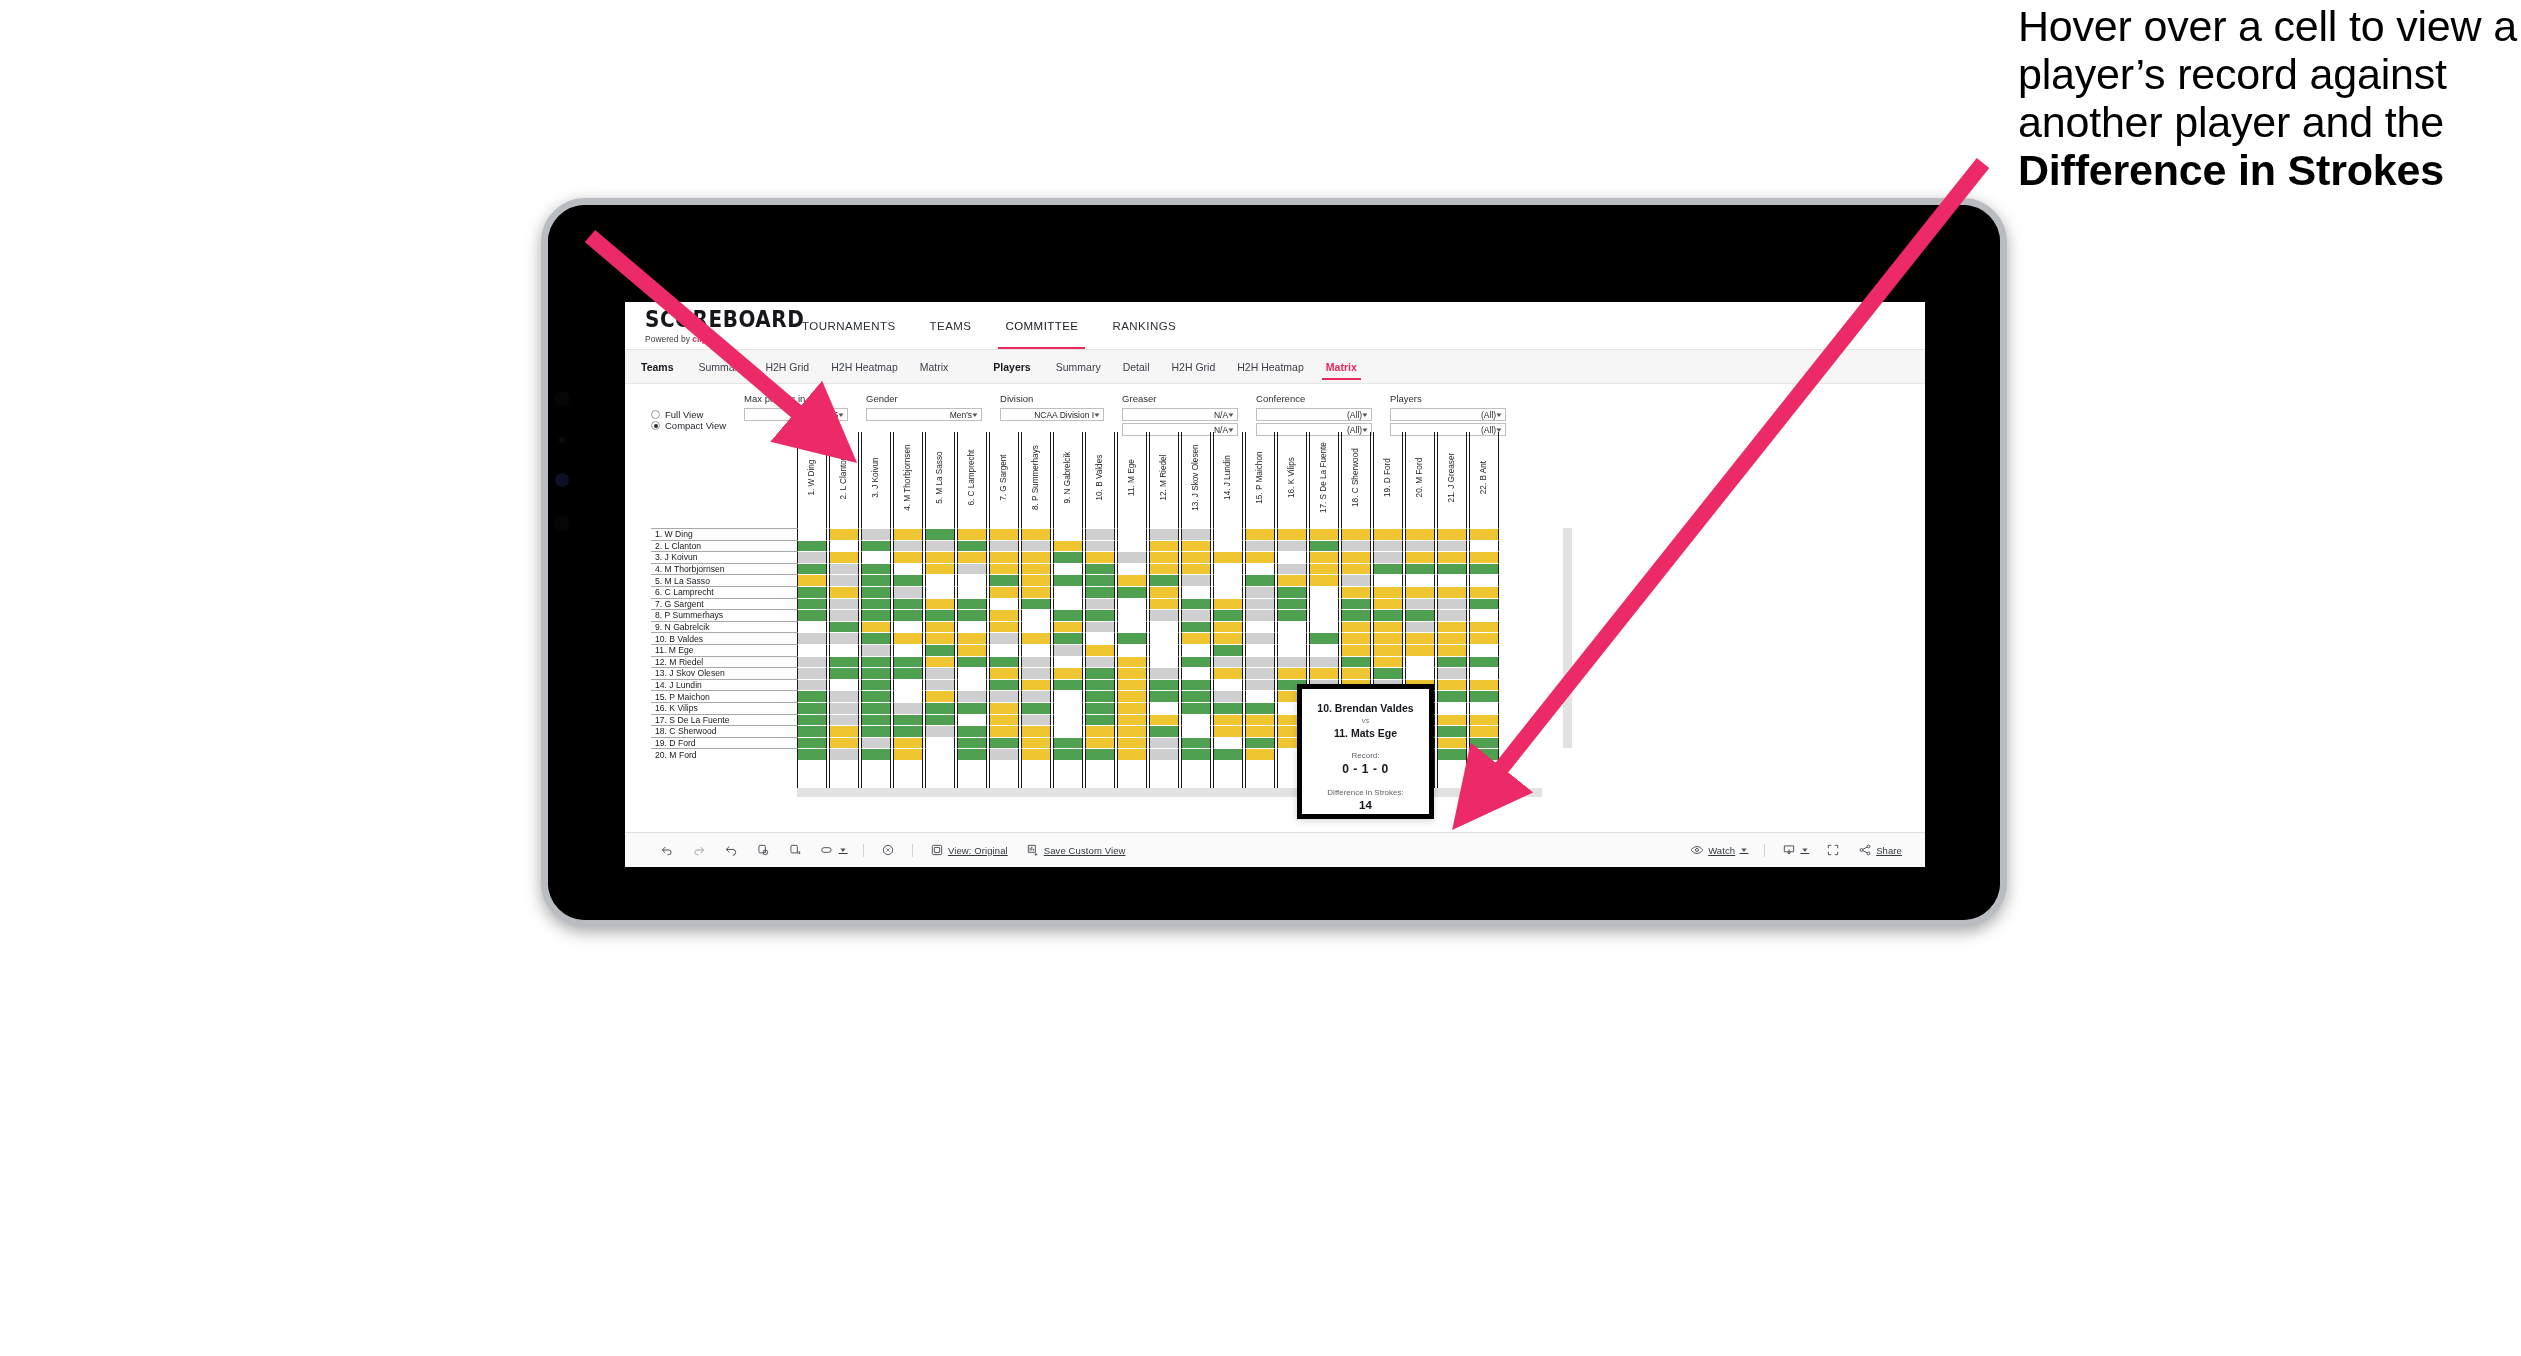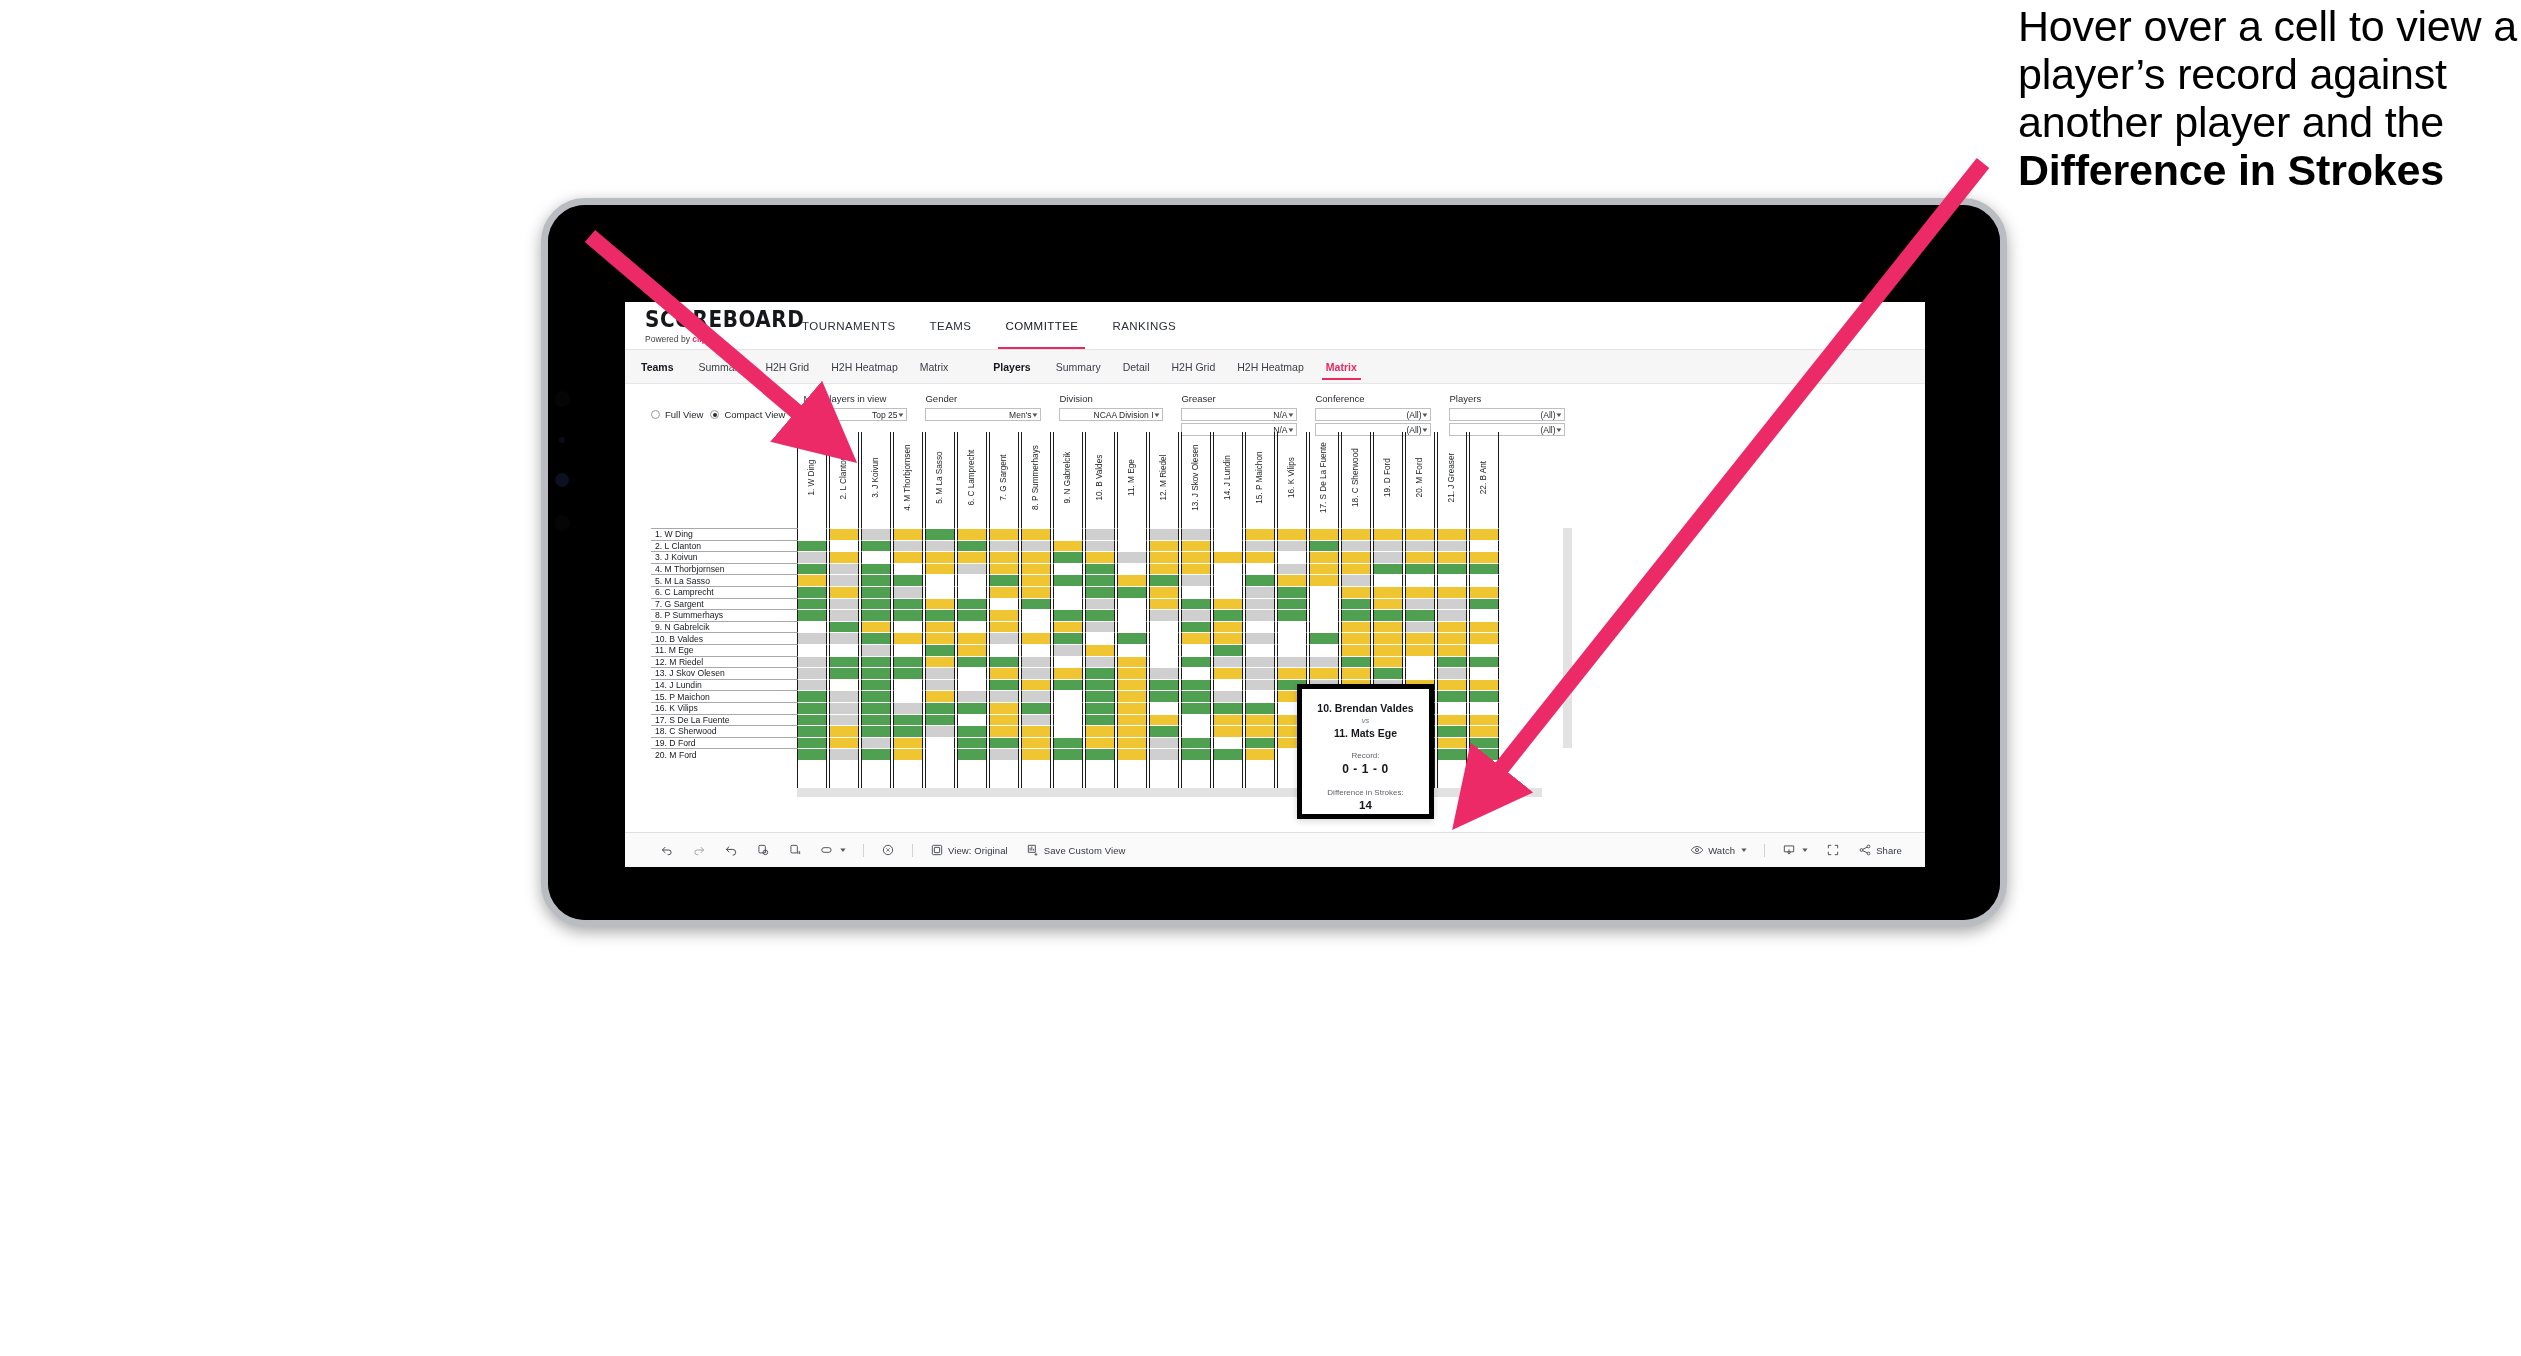--- a/index.html
+++ b/index.html
@@ -120,21 +120,21 @@
   .fsel {
     width:118px; height:13px; border:1px solid #bfbfbf; background:#fff;
     display:flex; align-items:center; justify-content:flex-end;
     padding:0 3px 0 4px; font-size:8.5px; color:#1e2228; cursor:pointer;
   }
   .fsel + .fsel { margin-top:2px; }
   .fsel .car { font-size:6px; color:#555; transform:scaleX(1.4); }
   .fsel.w-sm { width:116px; }
   .fsel.w-md { width:104px; }
 
-  .radiowrap { display:flex; flex-direction:row; gap:7px; padding-top:1px;}
+  .radiowrap { display:flex; flex-direction:column; gap:0; padding-top:1px;}
   .radio { display:flex; align-items:center; gap:5px; font-size:9.5px; color:#22262c; cursor:pointer;}
   .dot {
     width:9px; height:9px; border-radius:50%; border:1px solid #9a9a9a; background:#fff;
     position:relative; flex:none;
   }
   .dot.on:after{
     content:""; position:absolute; left:50%; top:50%; width:4px; height:4px;
     background:#2c2c2c; border-radius:50%; transform:translate(-50%,-50%);
   }
 
@@ -210,21 +210,21 @@
   #tt-rl { font-size:8px; color:#5e6268; margin-top:12px; }
   #tt-rv { font-size:12px; font-weight:700; color:#14171c; letter-spacing:.6px; margin-top:2px;}
   #tt-dl { font-size:8px; color:#5e6268; margin-top:12px; }
   #tt-dv { font-size:11.5px; font-weight:700; color:#14171c; margin-top:2px;}
 
   
   #bottombar {
     position:absolute; left:0; bottom:0; width:1300px; height:35px;
     background:#fafafa; border-top:1px solid #e0e0e0;
     display:flex; align-items:center; padding-left:26px; gap:0;
-    font-size:9.5px; color:#33383f;
+    font-size:9.5px; color:#33383f;text-decoration:underline;
   }
   .tbtn { display:flex; align-items:center; gap:4px; padding:0 9px; cursor:pointer; height:35px;}
   .tsep { width:1px; height:13px; background:#d2d2d2; margin:0 8px;}
   .tico { width:14px; height:14px; display:block; }
   .cap { letter-spacing:.1px; }
   .mini-car { font-size:6px; transform:scaleX(1.5); color:#55595f; margin-left:2px;}
   #tb-right { margin-left:auto; display:flex; align-items:center; padding-right:14px;}
 </style>
 </head>
 <body>

